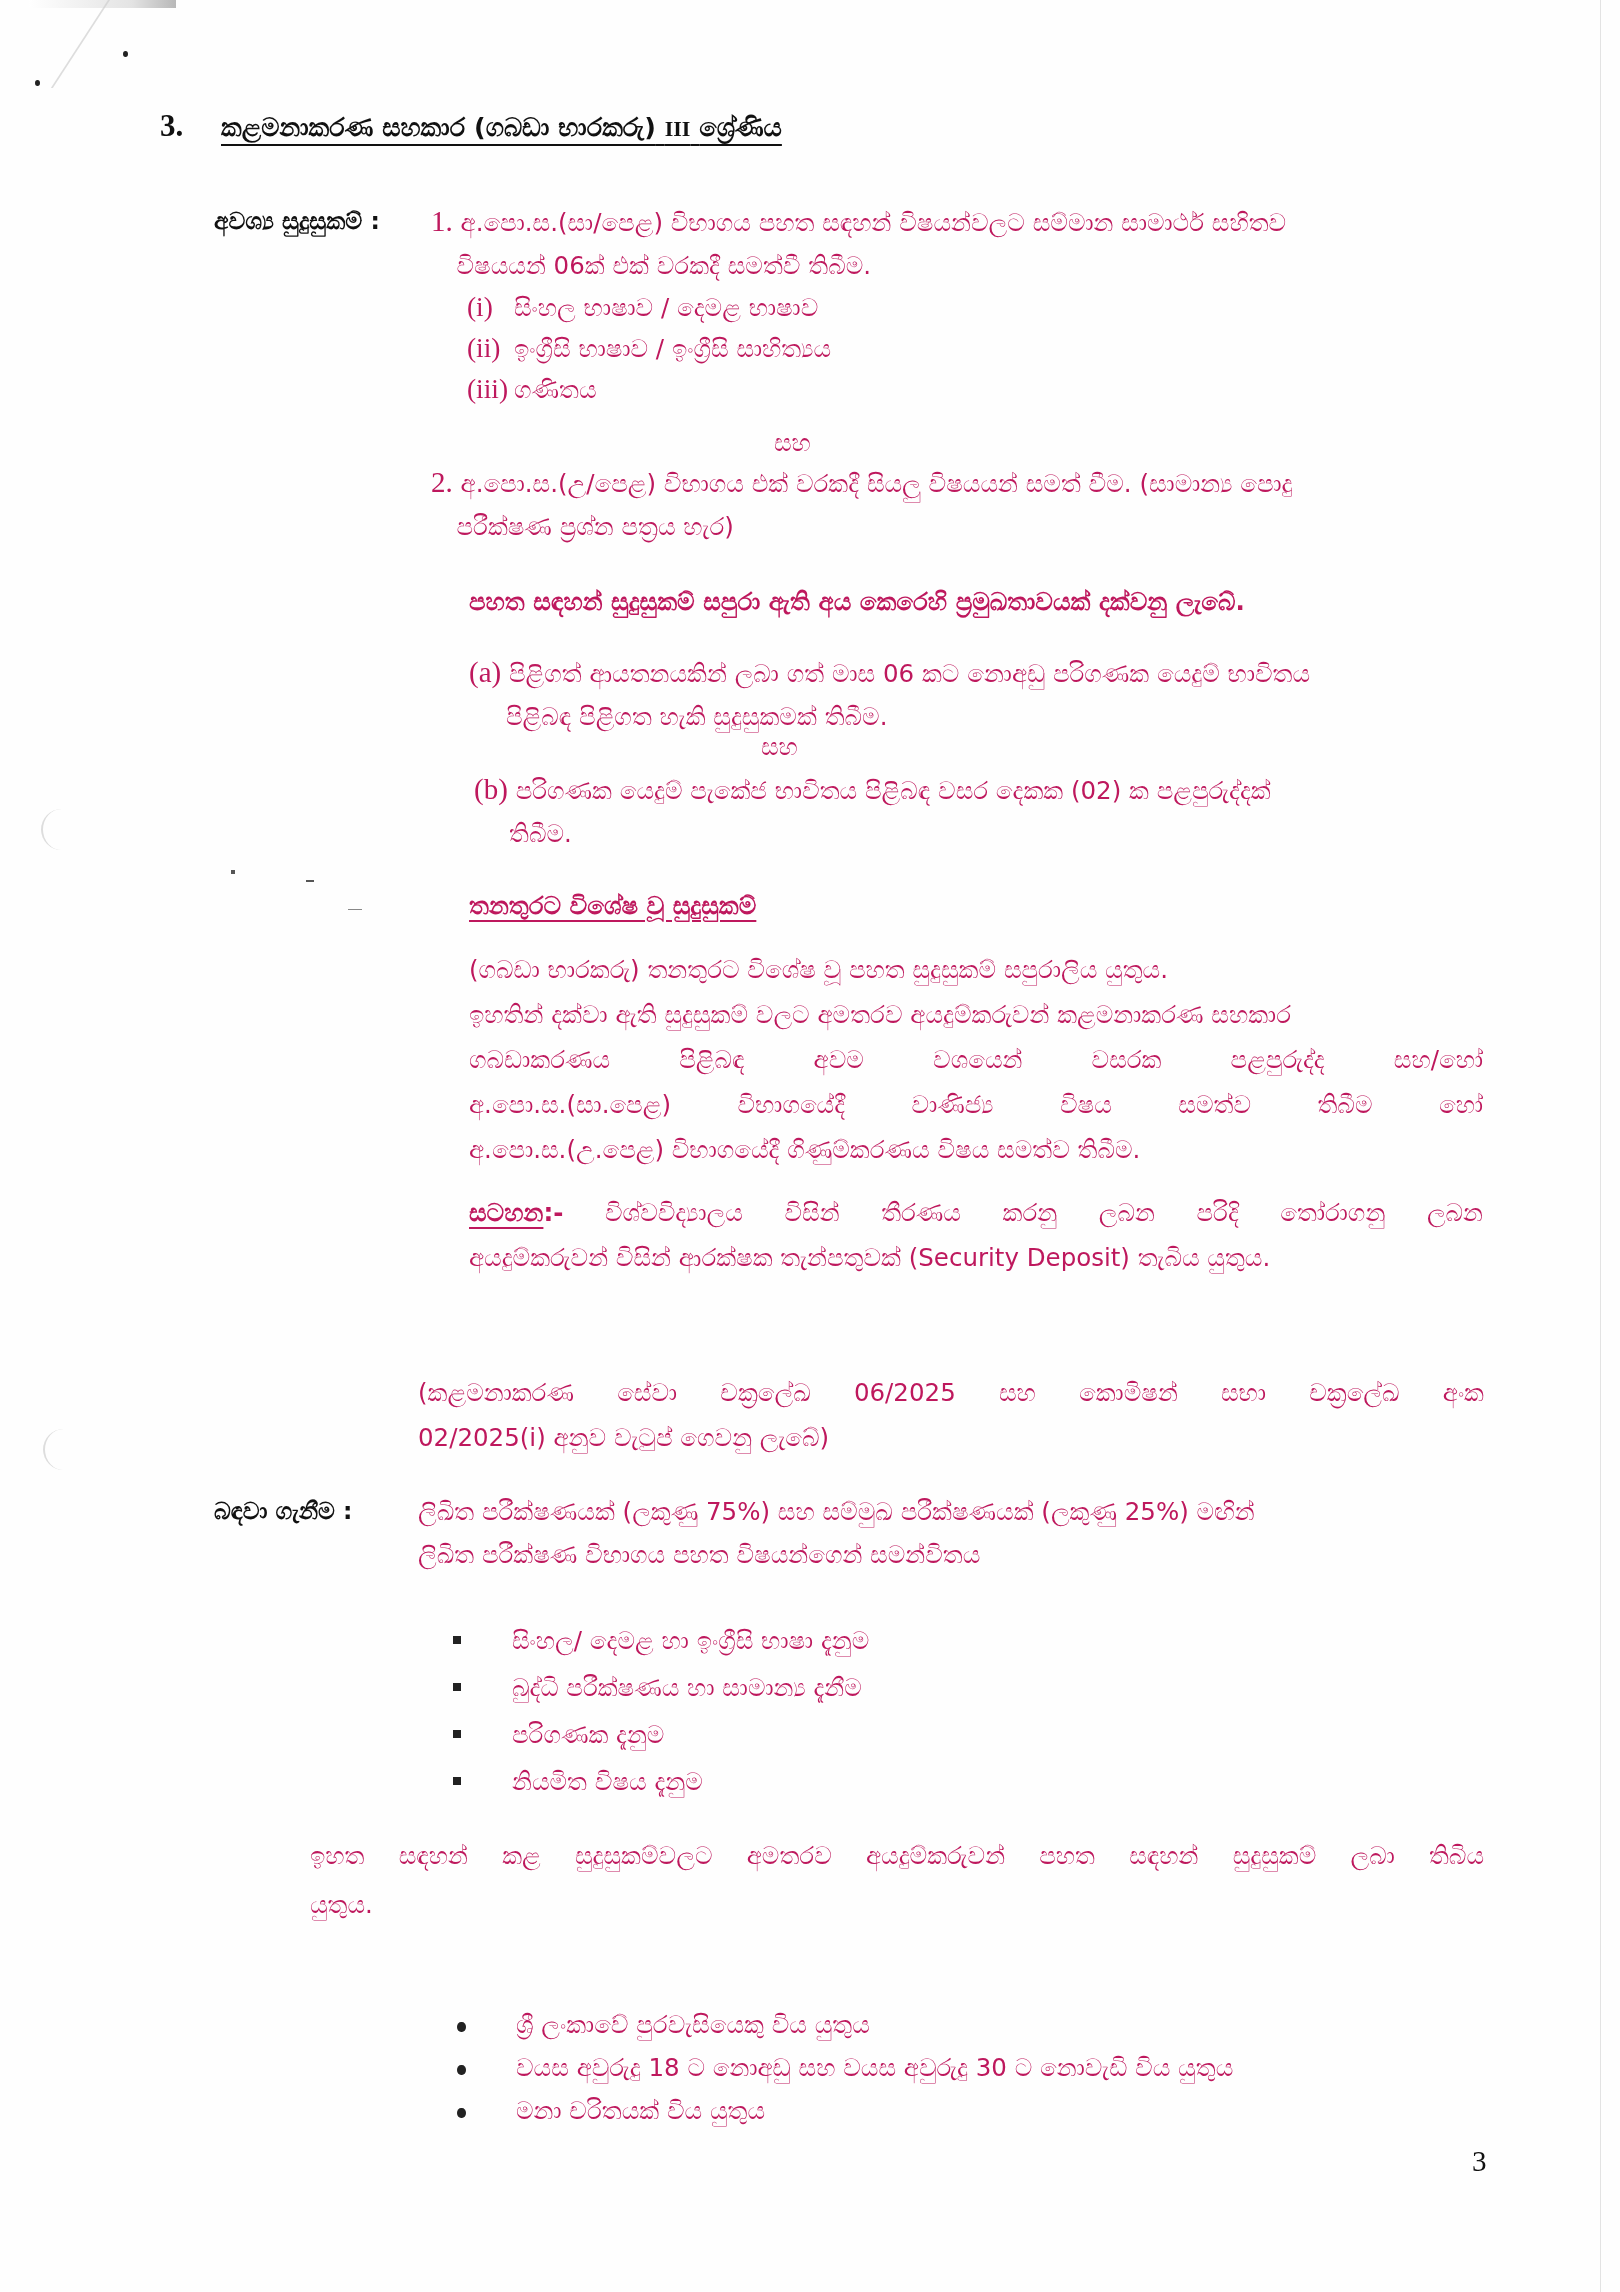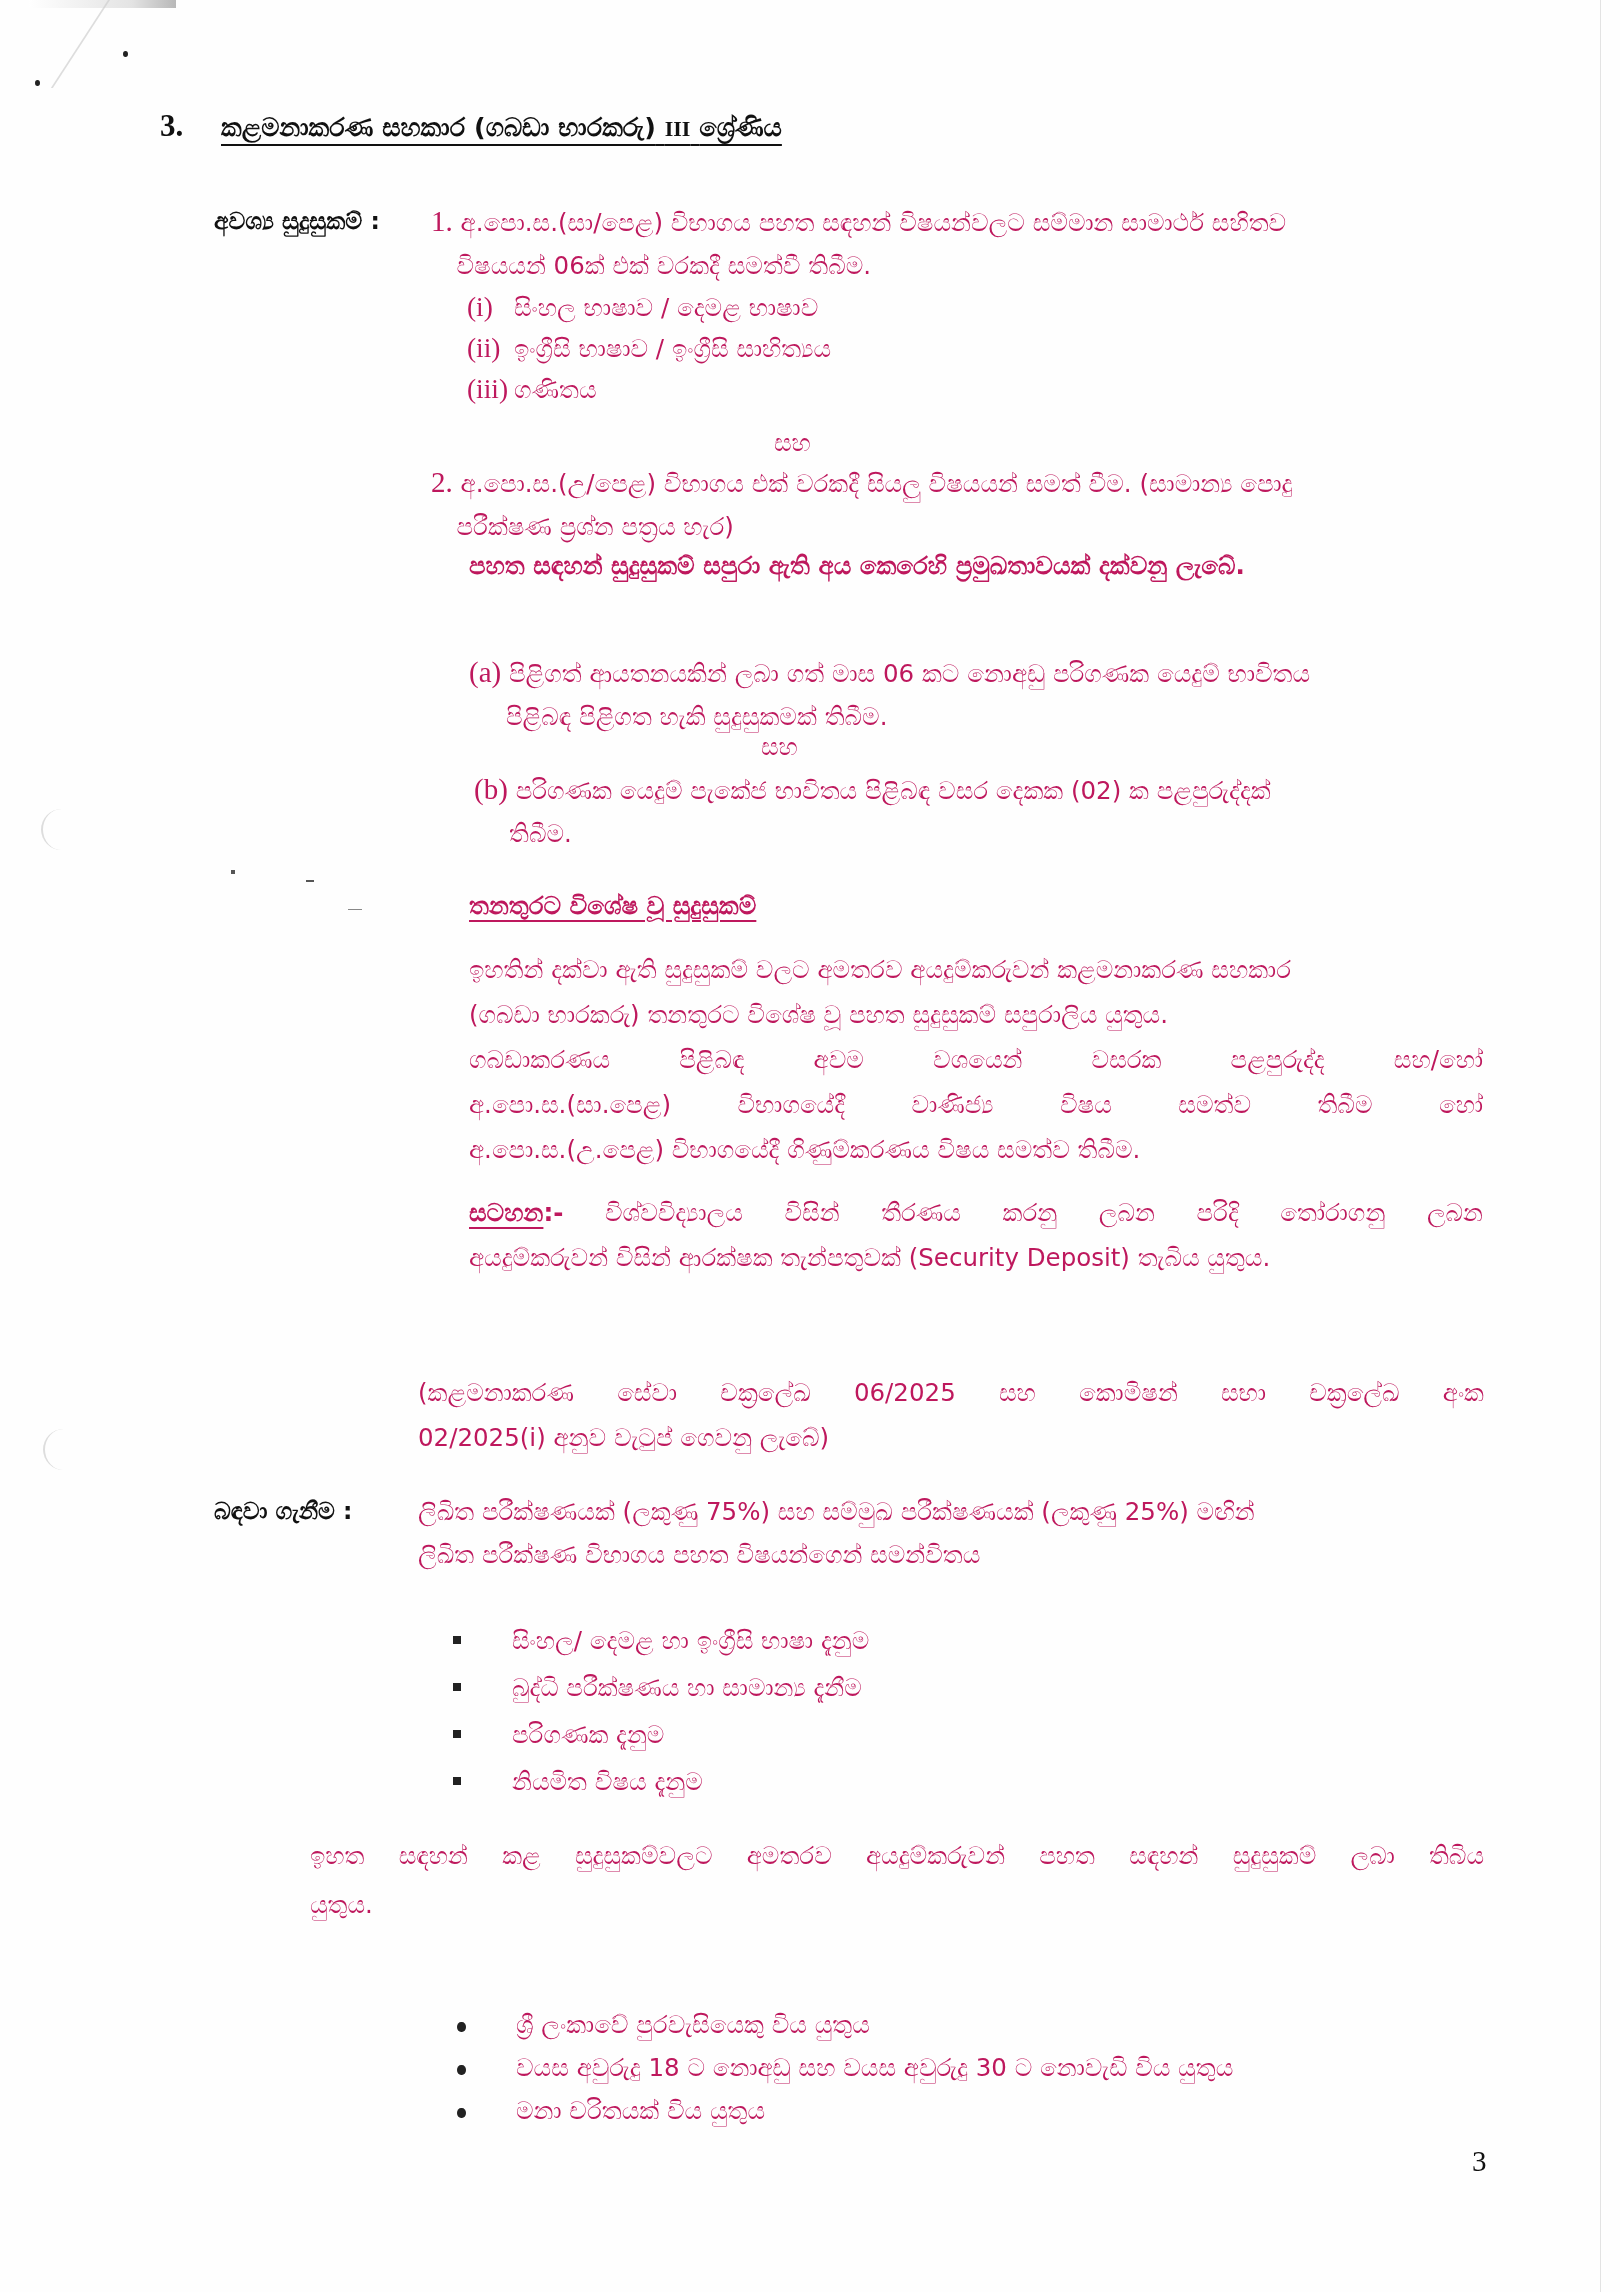--- a/index.html
+++ b/index.html
@@ -172,39 +172,39 @@
     <div style="height:41px;"><span class="roman">(iii)</span><span>ගණිතය</span></div>
   </div>
 
   <div class="abs sinhala" style="left:774px; top:421px;">සහ</div>
 
   <div class="abs sinhala" style="left:431px; top:461px; width:1049px; white-space:nowrap;">
     <div><span class="num-marker">2.</span> <span>අ.පො.ස.(උ/පෙළ) විභාගය එක් වරකදී සියලු විෂයයන් සමත් වීම. (සාමාන්‍ය පොදු</span></div>
     <div style="padding-left:25.5px;">පරීක්ෂණ ප්‍රශ්න පත්‍රය හැර)</div>
   </div>
 
-  <div class="abs sinhala bold" style="left:469px; top:544px; white-space:nowrap;text-align:center;">පහත සඳහන් සුදුසුකම් සපුරා ඇති අය කෙරෙහි ප්‍රමුඛතාවයක් දක්වනු ලැබේ.</div>
+  <div class="abs sinhala bold" style="left:469px; top:580px; white-space:nowrap;text-align:center;">පහත සඳහන් සුදුසුකම් සපුරා ඇති අය කෙරෙහි ප්‍රමුඛතාවයක් දක්වනු ලැබේ.</div>
 
   <div class="abs sinhala" style="left:469px; top:651px; white-space:nowrap;">
     <div><span class="num-marker">(a)</span> <span>පිළිගත් ආයතනයකින් ලබා ගත් මාස 06 කට නොඅඩු පරිගණක යෙදුම් භාවිතය</span></div>
     <div style="padding-left:37px;">පිළිබඳ පිළිගත හැකි සුදුසුකමක් තිබීම.</div>
   </div>
 
   <div class="abs sinhala" style="left:761px; top:729px; line-height:35px;">සහ</div>
 
   <div class="abs sinhala" style="left:474px; top:768px; white-space:nowrap;">
     <div><span class="num-marker">(b)</span> <span>පරිගණක යෙදුම් පැකේජ භාවිතය පිළිබඳ වසර දෙකක (02) ක පළපුරුද්දක්</span></div>
     <div style="padding-left:35px;">තිබීම.</div>
   </div>
 
   <div class="abs sinhala bold u" style="left:469px; top:884px; white-space:nowrap;">තනතුරට විශේෂ වූ සුදුසුකම්</div>
 
   <div class="abs sinhala" style="left:469px; top:947px; width:1014px; line-height:45px;">
+    <div style="white-space:nowrap;">(ගබඩා භාරකරු) තනතුරට විශේෂ වූ පහත සුදුසුකම් සපුරාලිය යුතුය.</div>
     <div style="white-space:nowrap;">ඉහතින් දක්වා ඇති සුදුසුකම් වලට අමතරව අයදුම්කරුවන් කළමනාකරණ සහකාර</div>
-    <div style="white-space:nowrap;">(ගබඩා භාරකරු) තනතුරට විශේෂ වූ පහත සුදුසුකම් සපුරාලිය යුතුය.</div>
     <div class="justify-full">ගබඩාකරණය පිළිබඳ අවම වශයෙන් වසරක පළපුරුද්ද සහ/හෝ</div>
     <div class="justify-full">අ.පො.ස.(සා.පෙළ) විභාගයේදී වාණිජ්‍ය විෂය සමත්ව තිබීම හෝ</div>
     <div style="white-space:nowrap;">අ.පො.ස.(උ.පෙළ) විභාගයේදී ගිණුම්කරණය විෂය සමත්ව තිබීම.</div>
   </div>
 
   <div class="abs sinhala" style="left:469px; top:1190px; width:1014px; line-height:45px;">
     <div class="justify-full"><span class="bold u">සටහන</span><span class="bold">:-</span> <span>විශ්වවිද්‍යාලය විසින් තීරණය කරනු ලබන පරිදි තෝරාගනු ලබන</span></div>
     <div style="white-space:nowrap;">අයදුම්කරුවන් විසින් ආරක්ෂක තැන්පතුවක් (Security Deposit) තැබිය යුතුය.</div>
   </div>
 

